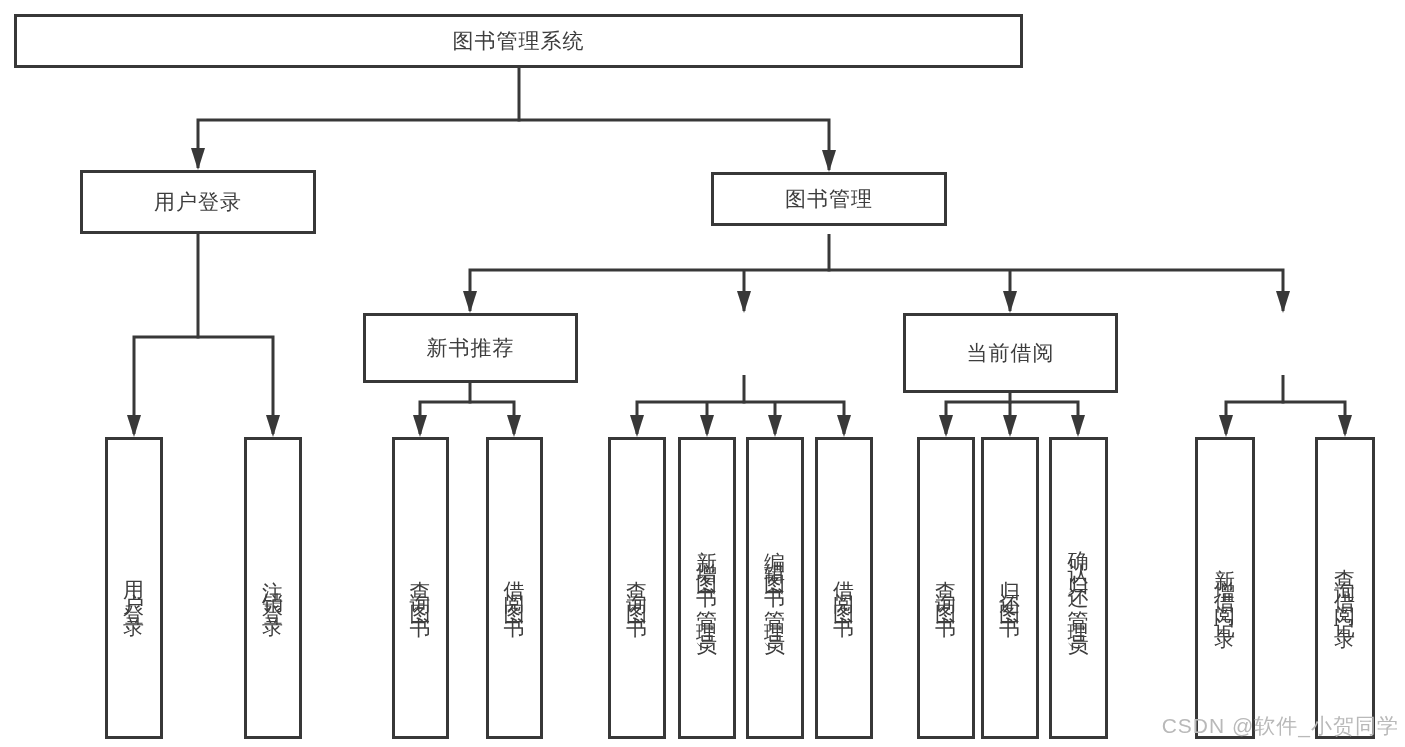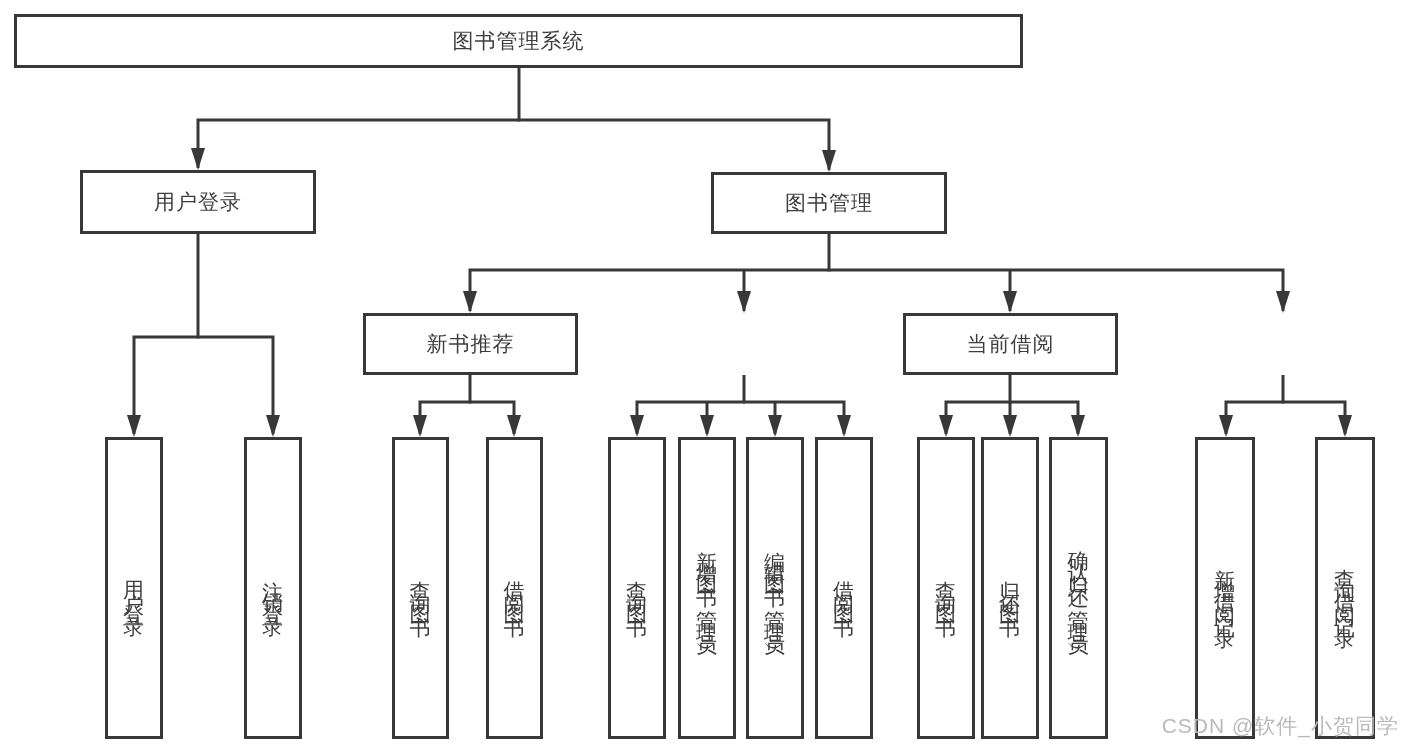--- a/index.html
+++ b/index.html
@@ -104,35 +104,35 @@
     </g>
   </svg>
 
   <div class="node" style="left:14px;top:14px;width:1009px;height:54px">
     <span>图书管理系统</span>
   </div>
 
   <div class="node" style="left:80px;top:170px;width:236px;height:64px">
     <span>用户登录</span>
   </div>
-  <div class="node" style="left:711px;top:172px;width:236px;height:62px">
+  <div class="node" style="left:711px;top:172px;width:236px;height:54px">
     <span>图书管理</span>
   </div>
 
   <div class="node" style="left:105px;top:437px;width:58px;height:302px">
     <span class="vtext">用户登录</span>
   </div>
   <div class="node" style="left:244px;top:437px;width:58px;height:302px">
     <span class="vtext">注销登录</span>
   </div>
 
-  <div class="node" style="left:363px;top:313px;width:215px;height:62px">
+  <div class="node" style="left:363px;top:313px;width:215px;height:70px">
     <span>新书推荐</span>
   </div>
-  <div class="node" style="left:903px;top:313px;width:215px;height:62px">
+  <div class="node" style="left:903px;top:313px;width:215px;height:80px">
     <span>当前借阅</span>
   </div>
 
   <div class="node" style="left:392px;top:437px;width:57px;height:302px">
     <span class="vtext">查询图书</span>
   </div>
   <div class="node" style="left:486px;top:437px;width:57px;height:302px">
     <span class="vtext">借阅图书</span>
   </div>
 

